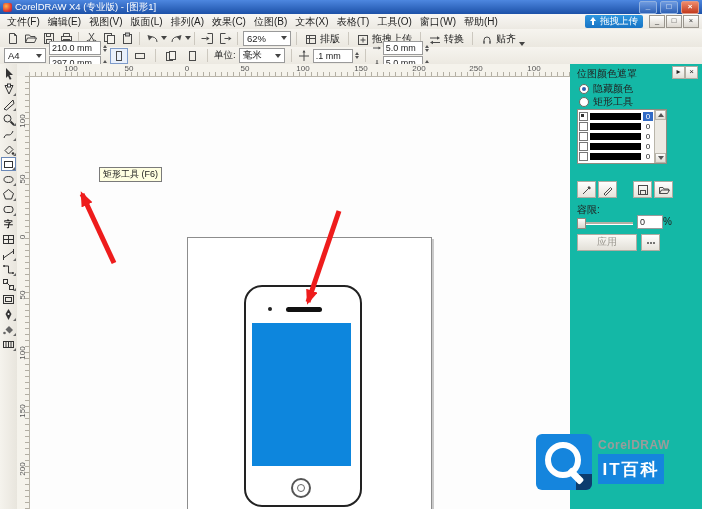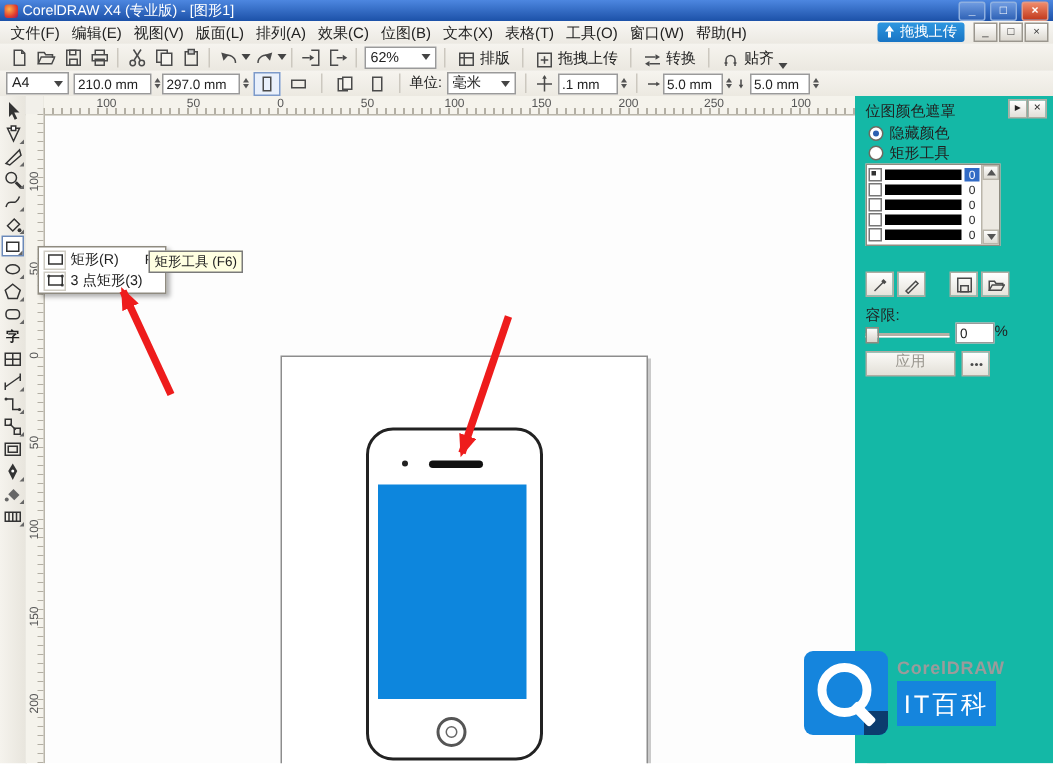--- a/index.html
+++ b/index.html
@@ -31,21 +31,21 @@
   .caret{width:0;height:0;border-left:3px solid transparent;border-right:3px solid transparent;border-top:4px solid #444;display:inline-block}
   .combo{height:13px;border:1px solid #9a9a9a;background:#fff;display:flex;align-items:center;font-size:9.5px;padding:0 3px;gap:3px}
   .zoomc{width:40px;justify-content:space-between;margin:0 2px}
   .txtbtn{display:flex;align-items:flex-end;height:15px;padding:0 5px;font-size:10px;gap:3px;white-space:nowrap}
   .propbar{position:absolute;top:47px;left:0;right:0;height:17px;background:linear-gradient(#f6f4ef,#ece9e1);border-bottom:1px solid #cfccc3;display:flex;align-items:center;padding:0 4px;font-size:9.5px;gap:3px}
   .field{height:12px;border:1px solid #9a9a9a;background:#fff;display:flex;align-items:center;padding:0 2px;font-size:9px;white-space:nowrap}
   .spin{display:inline-flex;flex-direction:column;margin-left:1px;gap:1px}
   .spin i{width:0;height:0;border-left:2.5px solid transparent;border-right:2.5px solid transparent;display:block}
   .spin .up{border-bottom:3px solid #555}
   .spin .dn{border-top:3px solid #555}
-  .dimcol{display:flex;flex-direction:row;gap:1px}
+  .dimcol{display:flex;flex-direction:column;gap:1px}
   .fieldrow{display:flex;align-items:center;gap:1px}
   .ibtn{width:16px;height:14px;display:flex;align-items:center;justify-content:center;border:1px solid transparent}
   .ibtn.pressed{border:1px solid #7d9ac9;background:#e9f0fb}
 
   
   .main{position:absolute;top:64px;left:0;right:0;bottom:0;background:#fdfdfd;overflow:hidden}
   .toolbox{position:absolute;left:0;top:0;width:17px;height:100%;background:linear-gradient(90deg,#f5f3ed,#e8e5dd);border-right:1px solid #cfccc3;display:flex;flex-direction:column;align-items:center;padding-top:3px;gap:1px;z-index:5}
   .tool{position:relative;width:15px;height:14px;display:flex;align-items:center;justify-content:center}
   .tool.fly::after{content:"";position:absolute;right:0;bottom:0;border-left:3px solid transparent;border-bottom:3px solid #666}
   .tool.active{background:#fff;border:1px solid #6b89b8;box-sizing:border-box}
@@ -113,21 +113,21 @@
   
   .arrows{position:absolute;left:0;top:0;z-index:50;pointer-events:none}
 
   
   .wm{position:absolute;left:536px;top:368px;width:162px;height:72px;z-index:40}
   .wmlogo{position:absolute;left:0;top:2px;width:56px;height:56px;background:#1585dd;border-radius:6px}
   .wmcorner{position:absolute;right:0;bottom:0;width:16px;height:16px;background:#0c3c6e;border-radius:0 0 6px 0}
   .wmring{position:absolute;left:9px;top:8px;width:24px;height:24px;border:6px solid #fff;border-radius:50%}
   .wmhandle{position:absolute;left:36px;top:33px;width:7px;height:18px;background:#fff;transform:rotate(-45deg);border-radius:2px}
   .wmbrand{position:absolute;left:62px;top:6px;font-size:12px;font-weight:bold;color:#9b9b9b;letter-spacing:.5px}
-  .wmbadge{position:absolute;left:62px;top:22px;width:66px;height:30px;background:#1585dd;color:#fff;font-size:17px;font-weight:normal;display:flex;align-items:center;justify-content:center;letter-spacing:2px}
+  .wmbadge{position:absolute;left:62px;top:22px;width:66px;height:30px;background:#1585dd;color:#fff;font-size:17px;font-weight:bold;display:flex;align-items:center;justify-content:center;letter-spacing:2px}
 </style>
 </head>
 <body>
 
 <div class="app">
 
   <div class="titlebar">
     <span class="appicon"></span>
     <span class="wtitle">CorelDRAW X4 (专业版) - [图形1]</span>
     <span class="wb">_</span>
@@ -629,43 +629,20 @@
       <span class="apply">应用</span>
       <span class="dxbtn">
           <svg class="ic" width="12" height="12">
             <circle cx="3" cy="6" r="1" fill="#4a4a4a" stroke="none"></circle>
             <circle cx="6" cy="6" r="1" fill="#4a4a4a" stroke="none"></circle>
             <circle cx="9" cy="6" r="1" fill="#4a4a4a" stroke="none"></circle>
           </svg>
         </span>
     </div>
 
-    <div class="flyout">
-      <div class="fitem">
-        <span class="ficon">
-            <svg class="ti" width="12" height="10">
-              <rect x="1.5" y="2" width="9" height="6"></rect>
-            </svg>
-          </span>
-        <span>矩形(R)</span>
-        <span class="fkey">F6</span>
-      </div>
-      <div class="fitem">
-        <span class="ficon">
-            <svg class="ti" width="12" height="10">
-              <rect x="1.5" y="2" width="9" height="6"></rect>
-              <circle cx="1.5" cy="2" r="1" fill="#333" stroke="none"></circle>
-              <circle cx="10.5" cy="2" r="1" fill="#333" stroke="none"></circle>
-              <circle cx="10.5" cy="8" r="1" fill="#333" stroke="none"></circle>
-            </svg>
-          </span>
-        <span>3 点矩形(3)</span>
-        <span class="fkey"></span>
-      </div>
-    </div>
     <div class="ttip">矩形工具 (F6)</div>
 
     <svg class="arrows" width="702" height="445">
       <defs>
         <marker id="ah" markerUnits="userSpaceOnUse" markerWidth="16" markerHeight="14" refX="12" refY="6" orient="auto">
           <polygon points="0,0 15,6 0,12" fill="#ee1c1c"></polygon>
         </marker>
       </defs>
       <line x1="114" y1="199" x2="82" y2="130" stroke="#ee1c1c" stroke-width="5" marker-end="url(#ah)"></line>
       <line x1="339" y1="147" x2="308" y2="238" stroke="#ee1c1c" stroke-width="5" marker-end="url(#ah)"></line>

